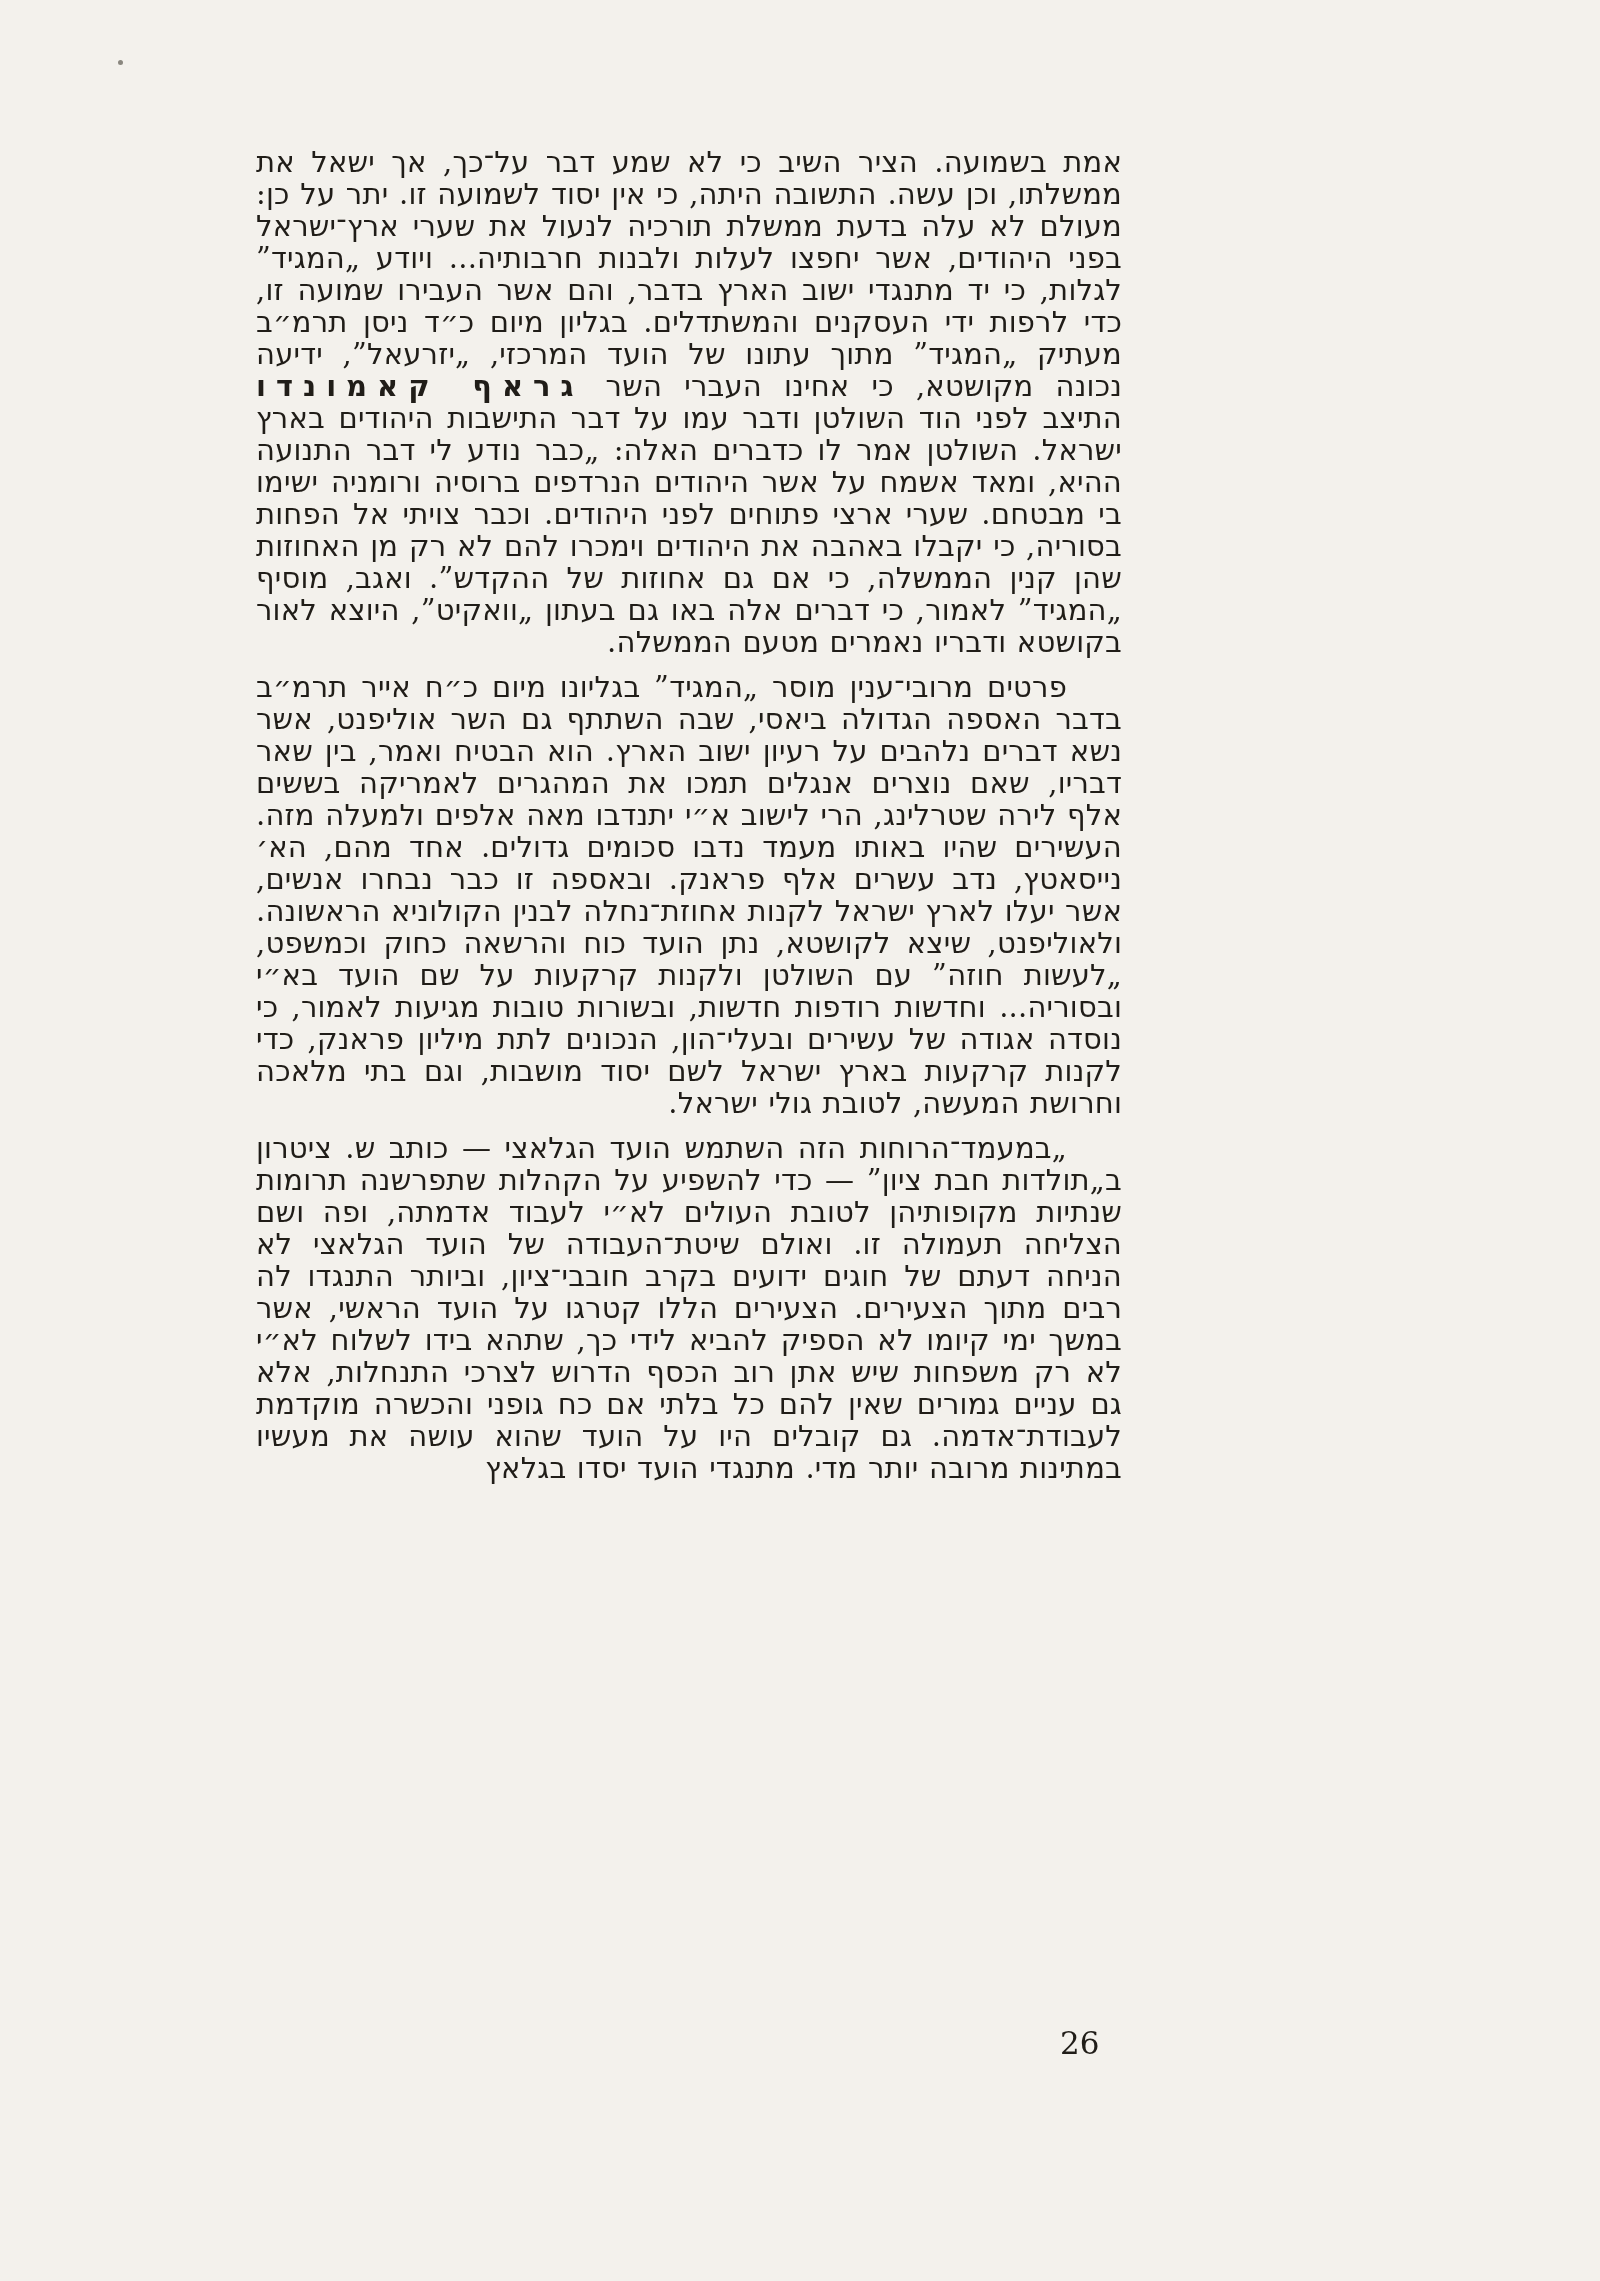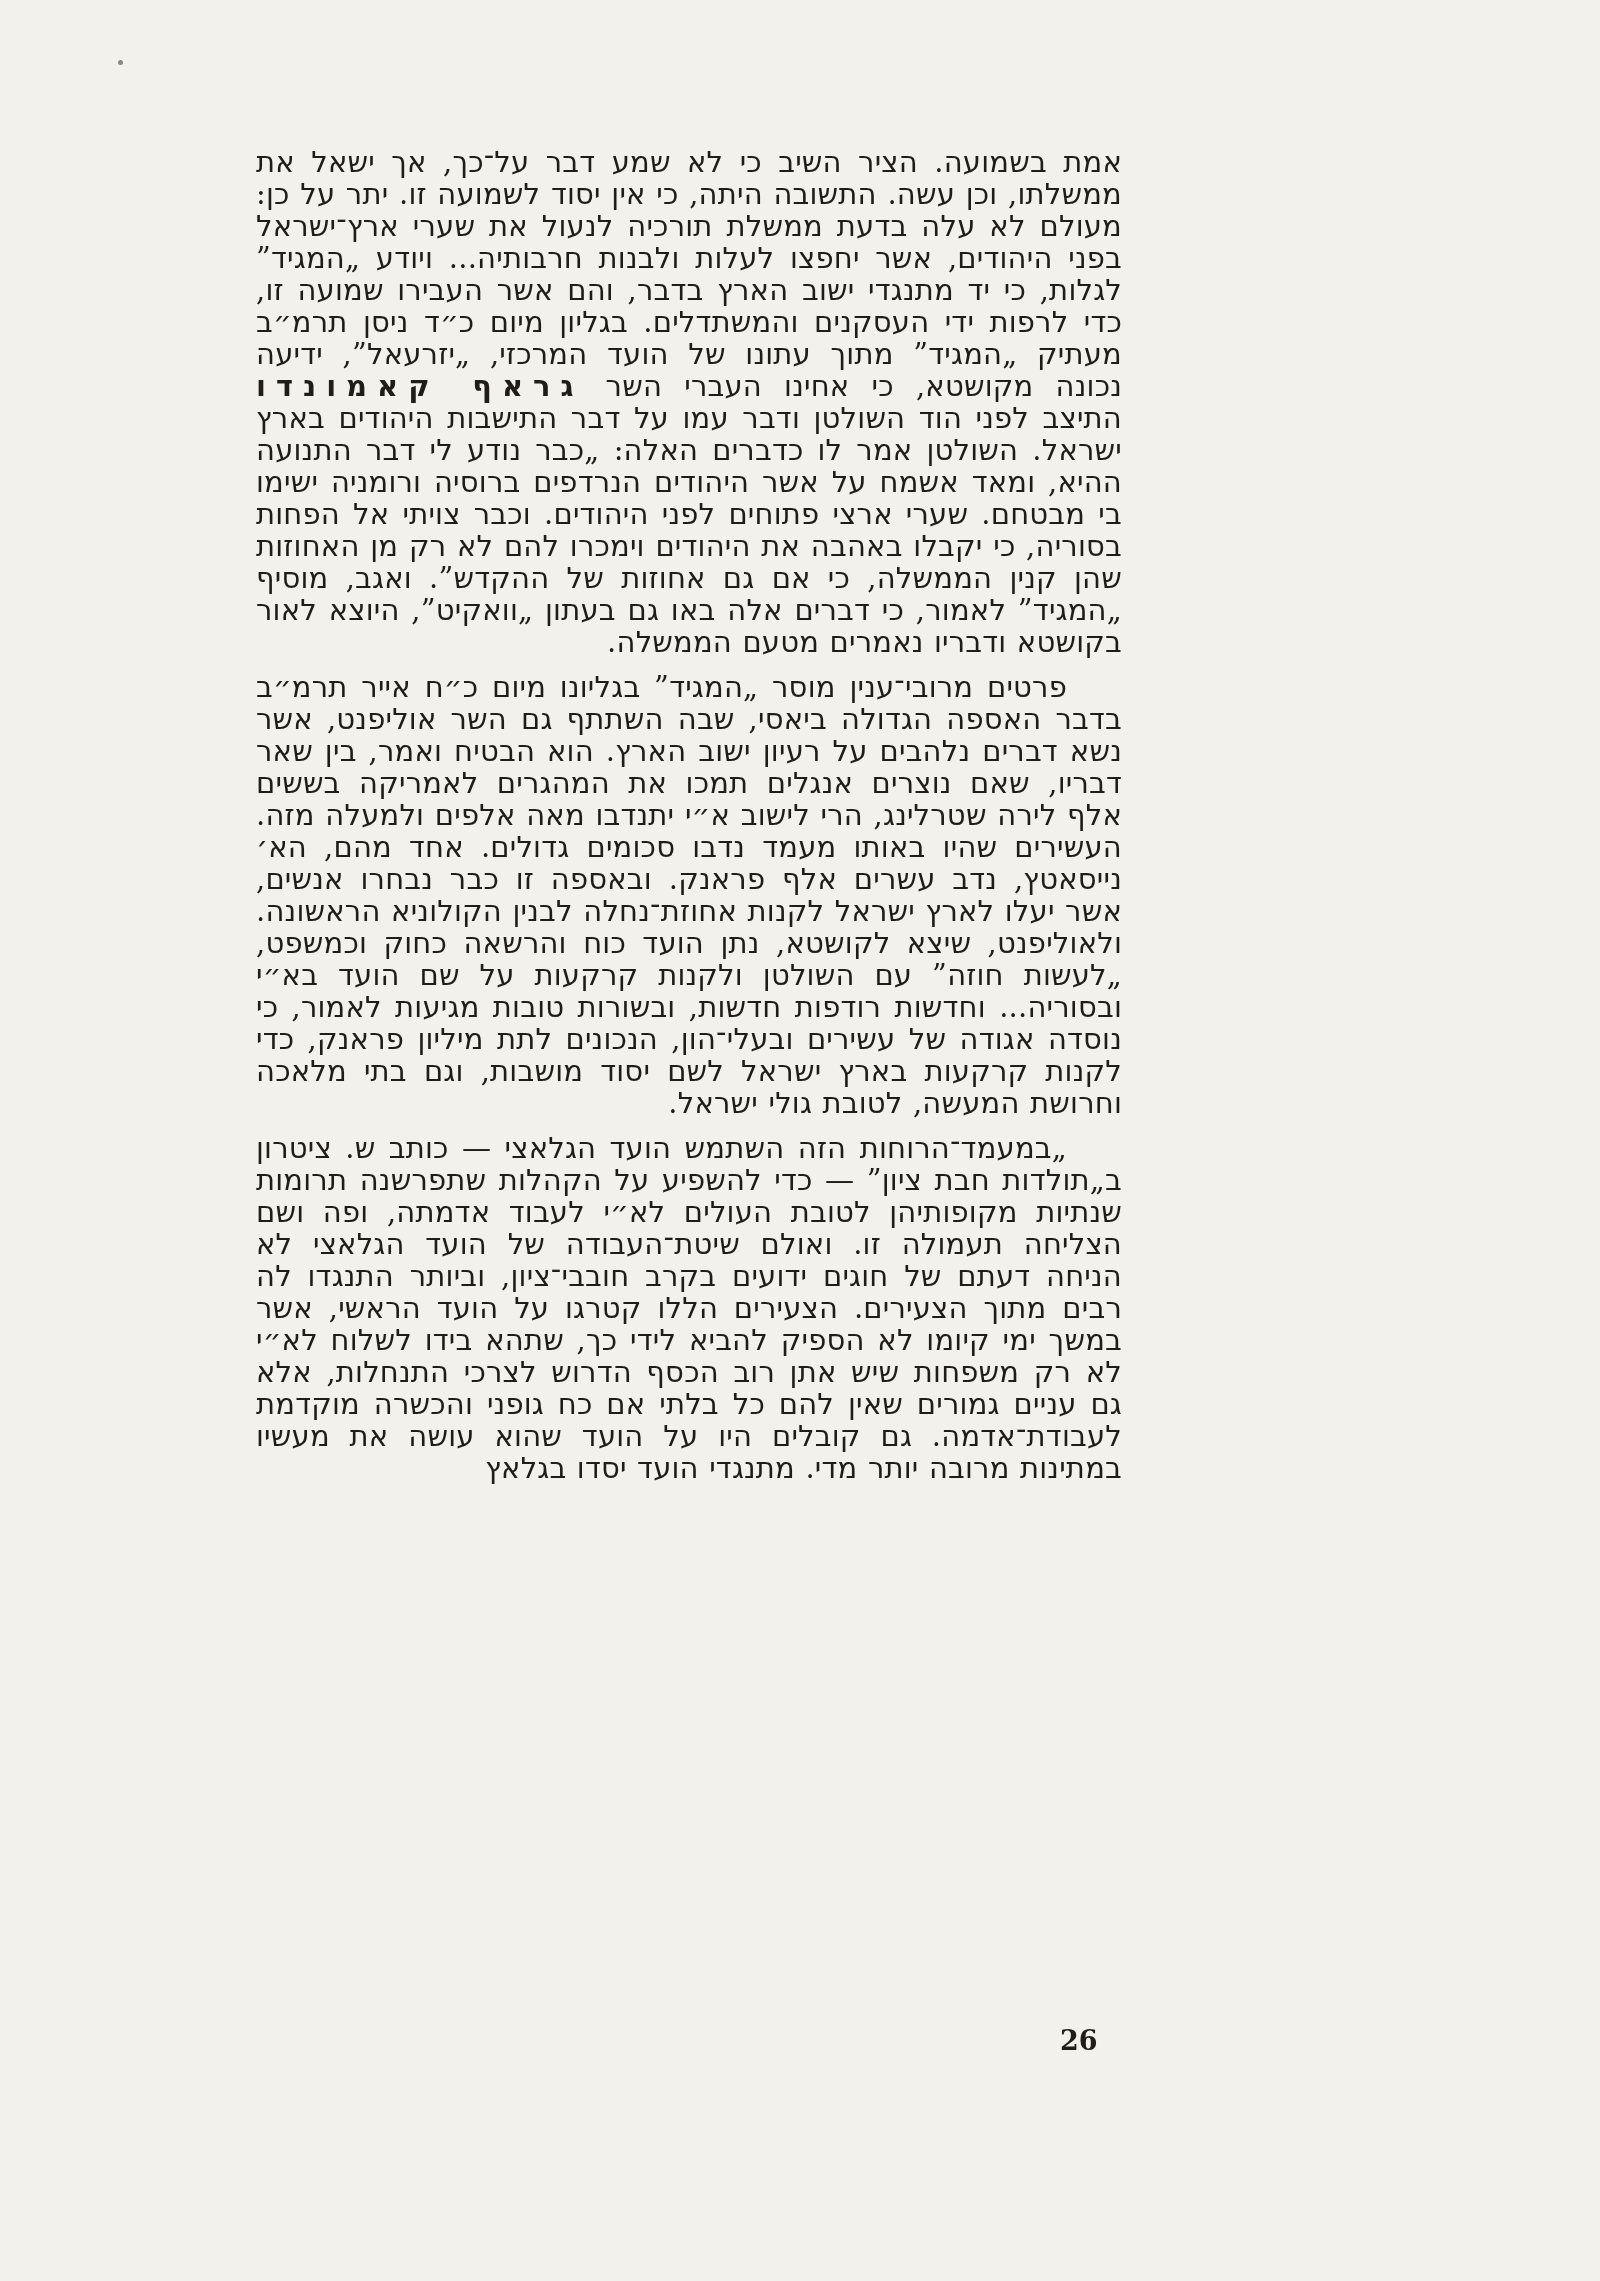--- a/index.html
+++ b/index.html
@@ -49,22 +49,22 @@
   }
   .spaced-name {
     letter-spacing: 10px;
     font-weight: bold;
   }
   .page-number {
     position: absolute;
     top: 2025px;
     left: 1060px;
     direction: ltr;
-    font-size: 27px;
-    font-weight: bold;
+    font-size: 31px;
+    font-weight: normal;
     color: var(--ink);
   }
 </style>
 </head>
 <body>
 
 <div class="page">
 
   <div class="scan-dot"></div>
 

